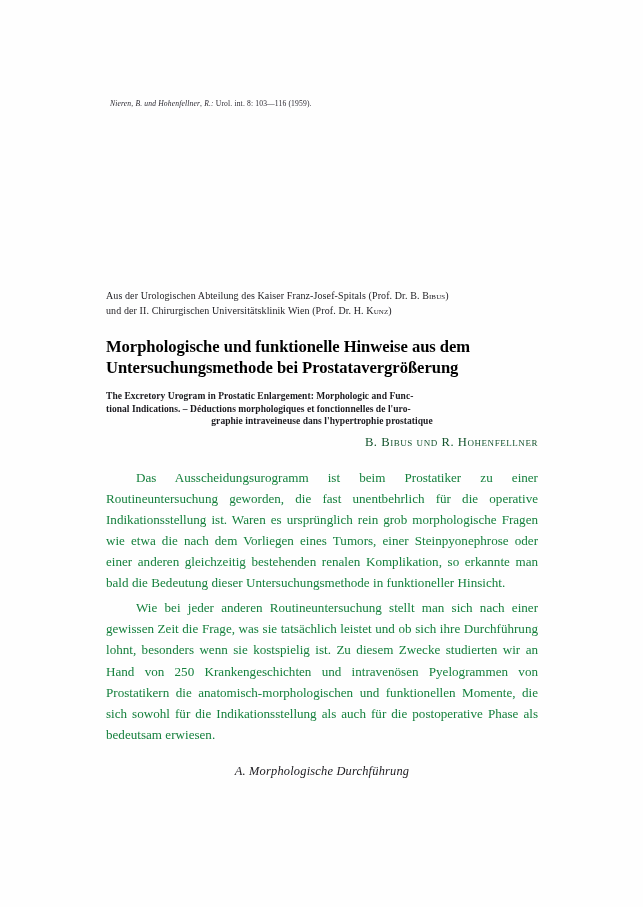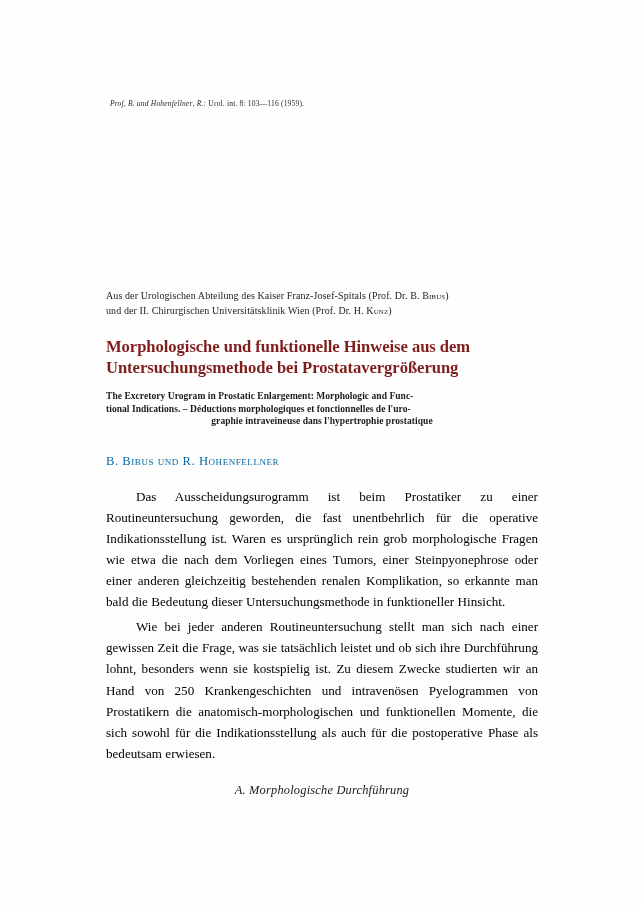--- a/index.html
+++ b/index.html
@@ -58,21 +58,21 @@
     font-variant: small-caps;
   }
 
   
   .title {
     margin-top: 17px;
     font-size: 16.6px;
     font-weight: bold;
     line-height: 21.5px;
     letter-spacing: -0.05px;
-    color: #7f1d1d;
+    color: #000000;
   }
   .title-line {
     display: block;
   }
 
   
   .subtitle {
     font-size: 9.5px;
     font-weight: bold;
     line-height: 12.6px;
@@ -81,40 +81,40 @@
   }
   .subtitle-line {
     display: block;
   }
   .subtitle-line.center {
     text-align: center;
   }
 
   
   .authors {
-    margin-top: 26px;
-    text-align: left;
+    margin-top: 7px;
+    text-align: right;
     font-size: 12.6px;
     font-variant: small-caps;
     letter-spacing: 0.55px;
-    color: #0369a1;
+    color: #14532d;
   }
 
   
   .body-block {
     margin-top: 17px;
   }
   p.para {
     margin: 0;
     font-size: 13.1px;
     line-height: 21.1px;
     text-align: justify;
     text-align-last: left;
     text-indent: 30px;
-    color: #000000;
+    color: #15803d;
     -webkit-hyphens: none;
     hyphens: none;
     word-spacing: 0.1px;
   }
   p.para + p.para {
     margin-top: 4px;
   }
 
   
   .section-heading {
@@ -126,21 +126,21 @@
     letter-spacing: 0.2px;
     color: #1b1a1f;
   }
 </style>
 </head>
 <body>
 
 <div class="page">
 
   <div class="running-head">
-    <span>Prof</span><span class="roman">,&nbsp;</span><span>B.</span><span class="roman">&nbsp;</span><span>und</span><span class="roman">&nbsp;</span><span>Hohenfellner</span><span class="roman">,&nbsp;</span><span>R.:</span><span class="roman">&nbsp;</span><span class="roman">Urol. int. 8: 103—116 (1959).</span>
+    <span>Nieren</span><span class="roman">,&nbsp;</span><span>B.</span><span class="roman">&nbsp;</span><span>und</span><span class="roman">&nbsp;</span><span>Hohenfellner</span><span class="roman">,&nbsp;</span><span>R.:</span><span class="roman">&nbsp;</span><span class="roman">Urol. int. 8: 103—116 (1959).</span>
   </div>
 
   <div class="content">
 
     <div class="affiliation">
       <span><span>Aus der Urologischen Abteilung des Kaiser Franz-Josef-Spitals (Prof. Dr. B. B</span><span class="sc">ibus</span><span>)</span></span><br>
       <span><span>und der II. Chirurgischen Universitätsklinik Wien (Prof. Dr. H. K</span><span class="sc">unz</span><span>)</span></span>
     </div>
 
     <h1 class="title">

